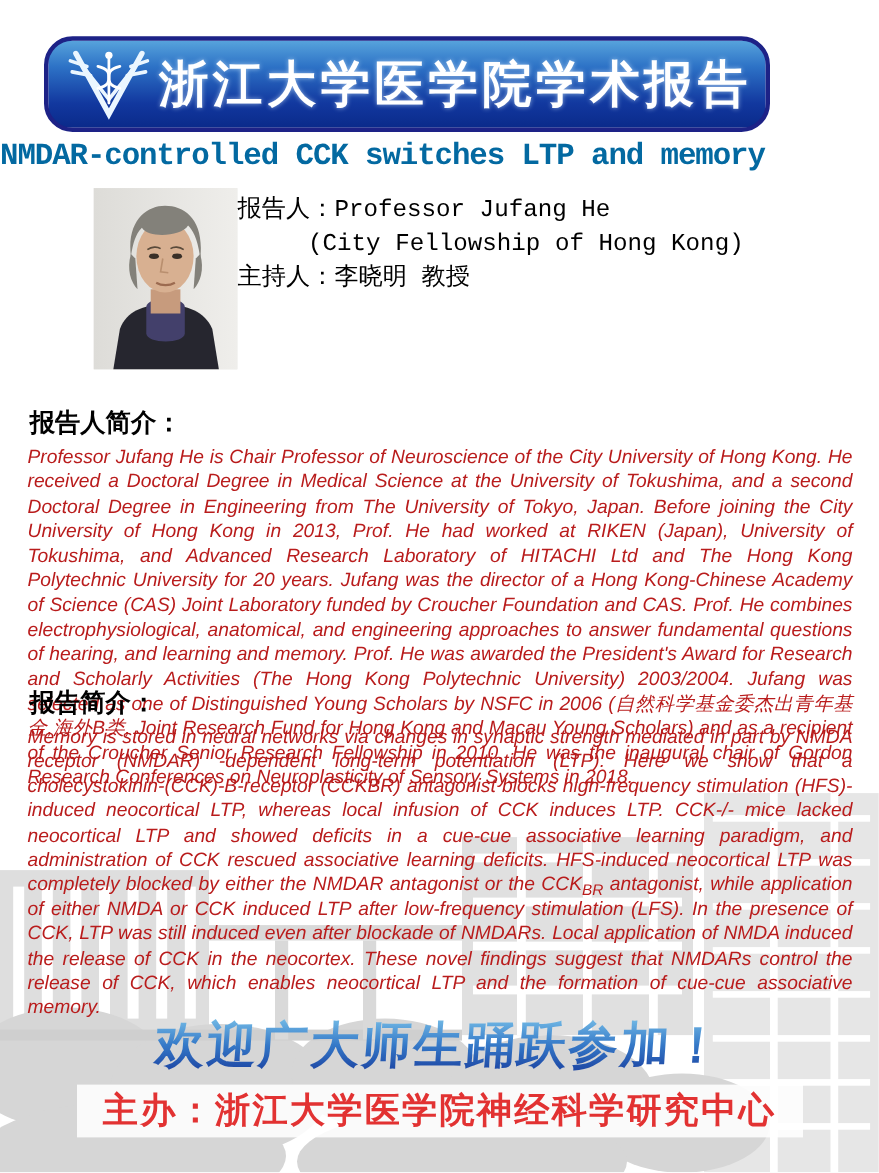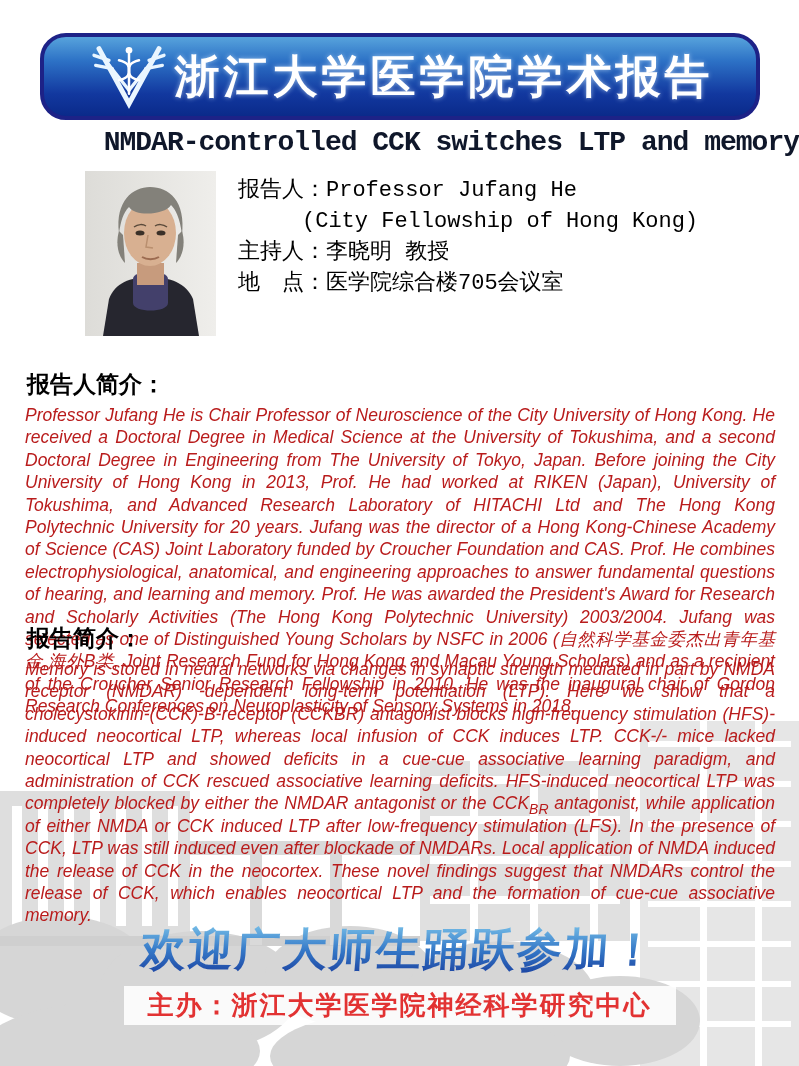--- a/index.html
+++ b/index.html
@@ -4,38 +4,38 @@
 <style>
   html,body { margin:0; padding:0; background:#ffffff; }
   .page {
     position:relative; width:799px; height:1066px; background:#ffffff;
     overflow:hidden; font-family:"Liberation Sans", sans-serif;
   }
   
   .watermark { position:absolute; left:0; bottom:0; width:799px; height:345px; z-index:0; }
   
   .banner {
-    position:absolute; left:40px; top:33px; width:720px; height:87px;
+    position:absolute; left:40px; top:33px; width:660px; height:87px;
     box-sizing:border-box; border:4px solid #1d2287; border-radius:26px;
     background:linear-gradient(180deg,#57a3dc 0%, #2d72c6 30%, #12389f 72%, #0a2a8a 100%);
     display:flex; align-items:center; justify-content:center; gap:4px; z-index:2;
   }
   .banner-title {
     color:#ffffff; font-size:45px; font-weight:bold; letter-spacing:4px;
     text-shadow:0 0 5px rgba(210,235,255,.65); white-space:nowrap;
   }
   .logo { width:84px; height:70px; flex:0 0 auto; }
   
   .lecture-title {
-    position:absolute; top:127px; left:0; width:100%; text-align:right;
-    color:#0f172a; font-family:"Liberation Mono","DejaVu Sans Mono",monospace;
+    position:absolute; top:127px; left:0; width:100%; text-align:left;
+    color:#0369a1; font-family:"Liberation Mono","DejaVu Sans Mono",monospace;
     font-size:28px; font-weight:bold; letter-spacing:-1px; white-space:nowrap; z-index:2;
   }
   
-  .info { position:absolute; left:85px; top:171px; display:flex; gap:22px; z-index:2; }
+  .info { position:absolute; left:85px; top:171px; display:flex; z-index:2; }
   .photo { width:131px; height:165px; flex:0 0 auto; }
   .details {
     font-family:"Liberation Mono","DejaVu Sans Mono",monospace;
     font-size:22px; line-height:31px; color:#000; padding-top:4px; white-space:nowrap;
   }
   .details .indent { padding-left:64px; }
   
   .section { position:absolute; left:25px; width:750px; z-index:2; }
   .section-heading { font-size:23px; font-weight:bold; color:#000; margin:0 0 4px 2px; }
   .body-text {
@@ -49,21 +49,21 @@
   .welcome {
     position:absolute; top:920px; left:0; width:100%; text-align:center; z-index:2;
     font-size:45px; font-weight:bold; letter-spacing:2px; white-space:nowrap;
     background:linear-gradient(180deg,#7cc4ea 4%, #3579c8 50%, #16389a 100%);
     -webkit-background-clip:text; background-clip:text; color:transparent;
     transform:skewX(-4deg);
   }
   .organizer { position:absolute; top:986px; left:0; width:100%; text-align:center; z-index:2; }
   .organizer span {
     display:inline-block; background:rgba(255,255,255,.88); padding:2px 24px;
-    color:#e23232; font-size:26px; font-weight:bold; letter-spacing:2px;
+    color:#e23232; font-size:32px; font-weight:bold; letter-spacing:2px;
     font-family:Liberation Mono, monospace; white-space:nowrap;
   }
 </style>
 </head>
 <body>
 
 <div class="page">
 
   <svg class="watermark" viewBox="0 0 799 345" preserveAspectRatio="none" aria-hidden="true">
     <g fill="#e2e2e2">
@@ -160,21 +160,20 @@
       <ellipse cx="76" cy="62" rx="4.5" ry="2.5" fill="#3a3028"></ellipse>
       <path d="M49 56 C53 53 58 53 61 55" stroke="#5a4a3a" stroke-width="1.5" fill="none"></path>
       <path d="M70 55 C73 53 78 53 82 56" stroke="#5a4a3a" stroke-width="1.5" fill="none"></path>
       <path d="M63 64 L61 76 L68 77" stroke="#b98f6f" stroke-width="1.5" fill="none"></path>
       <path d="M57 86 C62 89 69 89 74 86" stroke="#9c6b50" stroke-width="2" fill="none"></path>
     </svg>
     <div class="details">
       <div><span>报告人：</span><span>Professor Jufang He</span></div>
       <div class="indent">(City Fellowship of Hong Kong)</div>
       <div><span>主持人：</span><span>李晓明 教授</span></div>
-      <div><span>地　点：</span><span>医学院综合楼705会议室</span></div>
     </div>
   </div>
 
   <div class="section bio">
     <div class="section-heading">报告人简介：</div>
     <p class="body-text">Professor Jufang He is Chair Professor of Neuroscience of the City University of Hong Kong. He received a Doctoral Degree in Medical Science at the University of Tokushima, and a second Doctoral Degree in Engineering from The University of Tokyo, Japan. Before joining the City University of Hong Kong in 2013, Prof. He had worked at RIKEN (Japan), University of Tokushima, and Advanced Research Laboratory of HITACHI Ltd and The Hong Kong Polytechnic University for 20 years. Jufang was the director of a Hong Kong-Chinese Academy of Science (CAS) Joint Laboratory funded by Croucher Foundation and CAS. Prof. He combines electrophysiological, anatomical, and engineering approaches to answer fundamental questions of hearing, and learning and memory. Prof. He was awarded the President's Award for Research and Scholarly Activities (The Hong Kong Polytechnic University) 2003/2004. Jufang was selected as one of Distinguished Young Scholars by NSFC in 2006 (自然科学基金委杰出青年基金,海外B类, Joint Research Fund for Hong Kong and Macau Young Scholars) and as a recipient of the Croucher Senior Research Fellowship in 2010. He was the inaugural chair of Gordon Research Conferences on Neuroplasticity of Sensory Systems in 2018.</p>
   </div>
 
   <div class="section abstract">
     <div class="section-heading">报告简介：</div>

